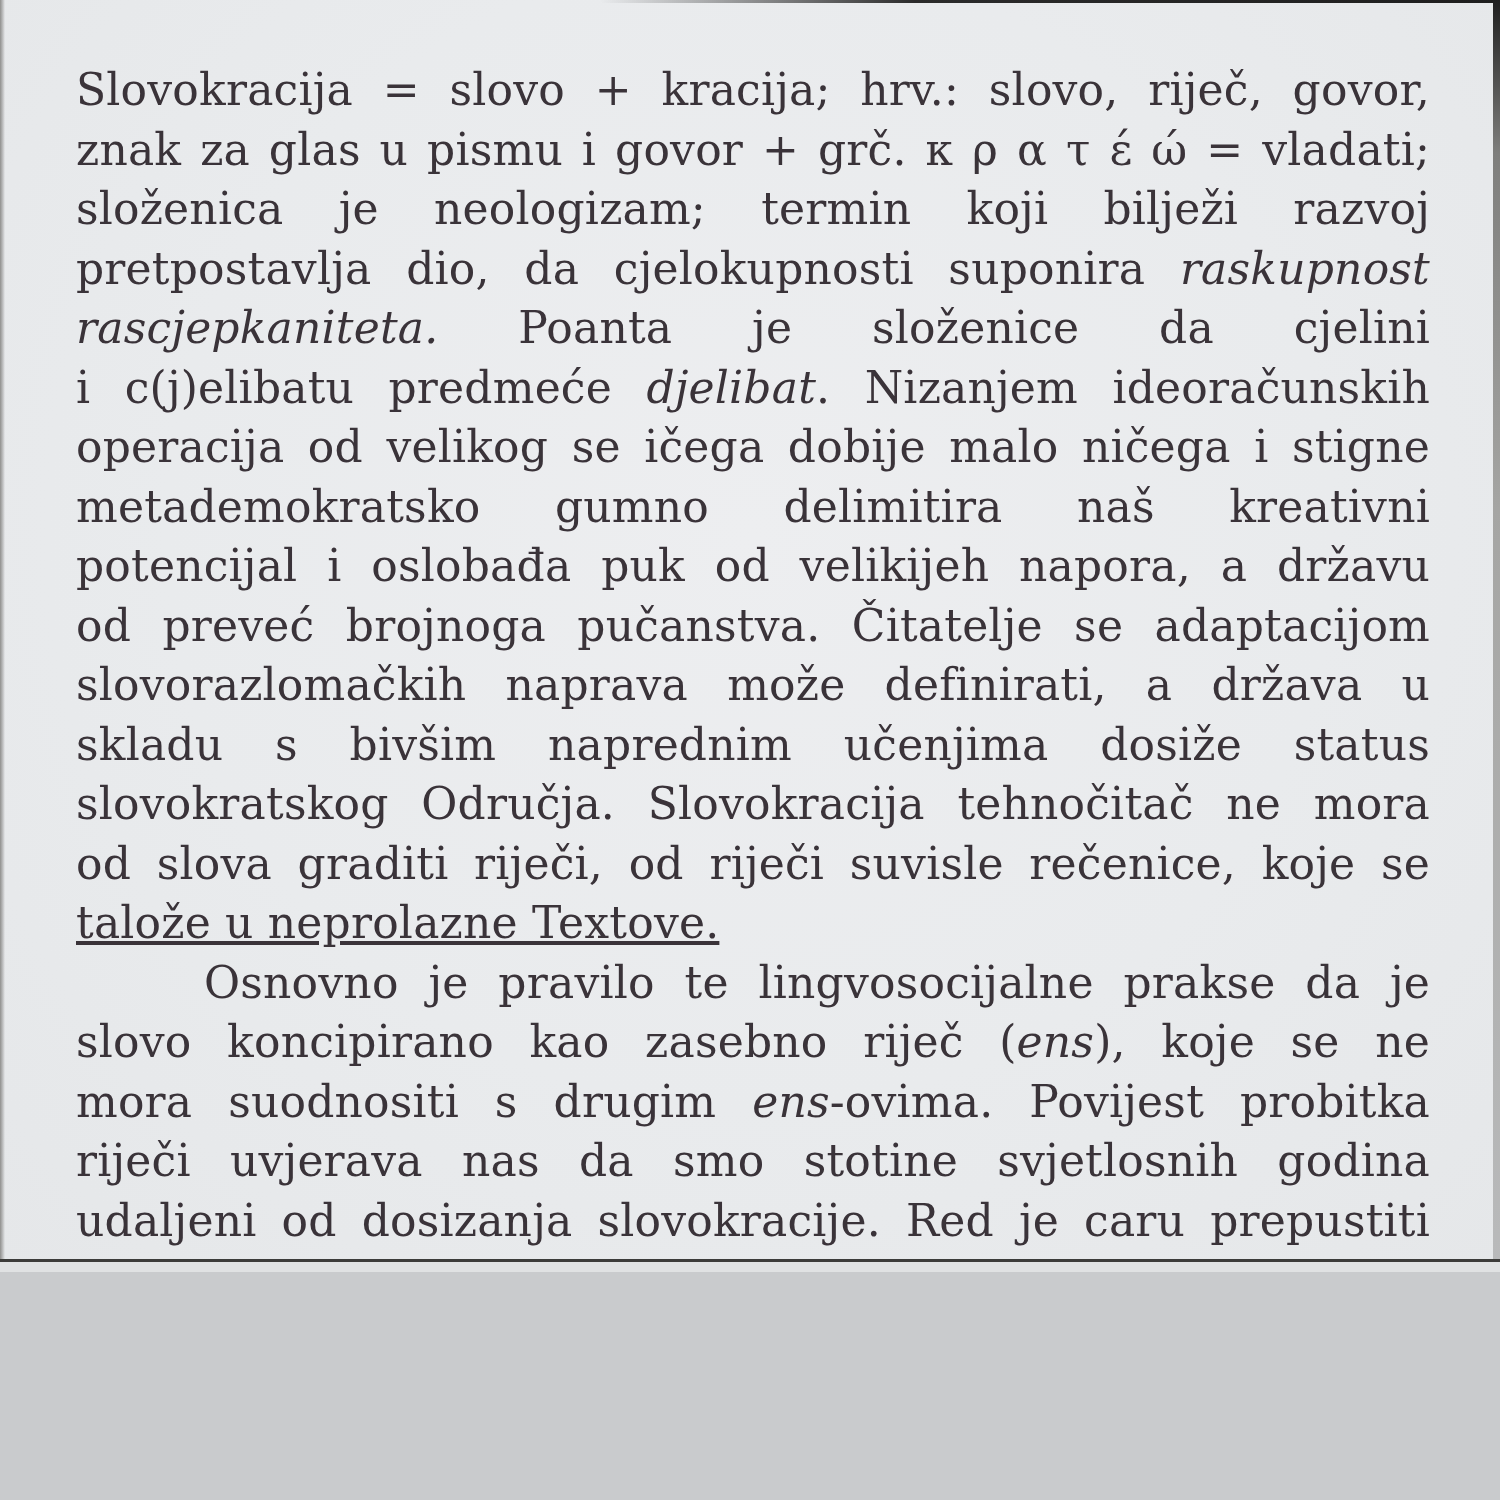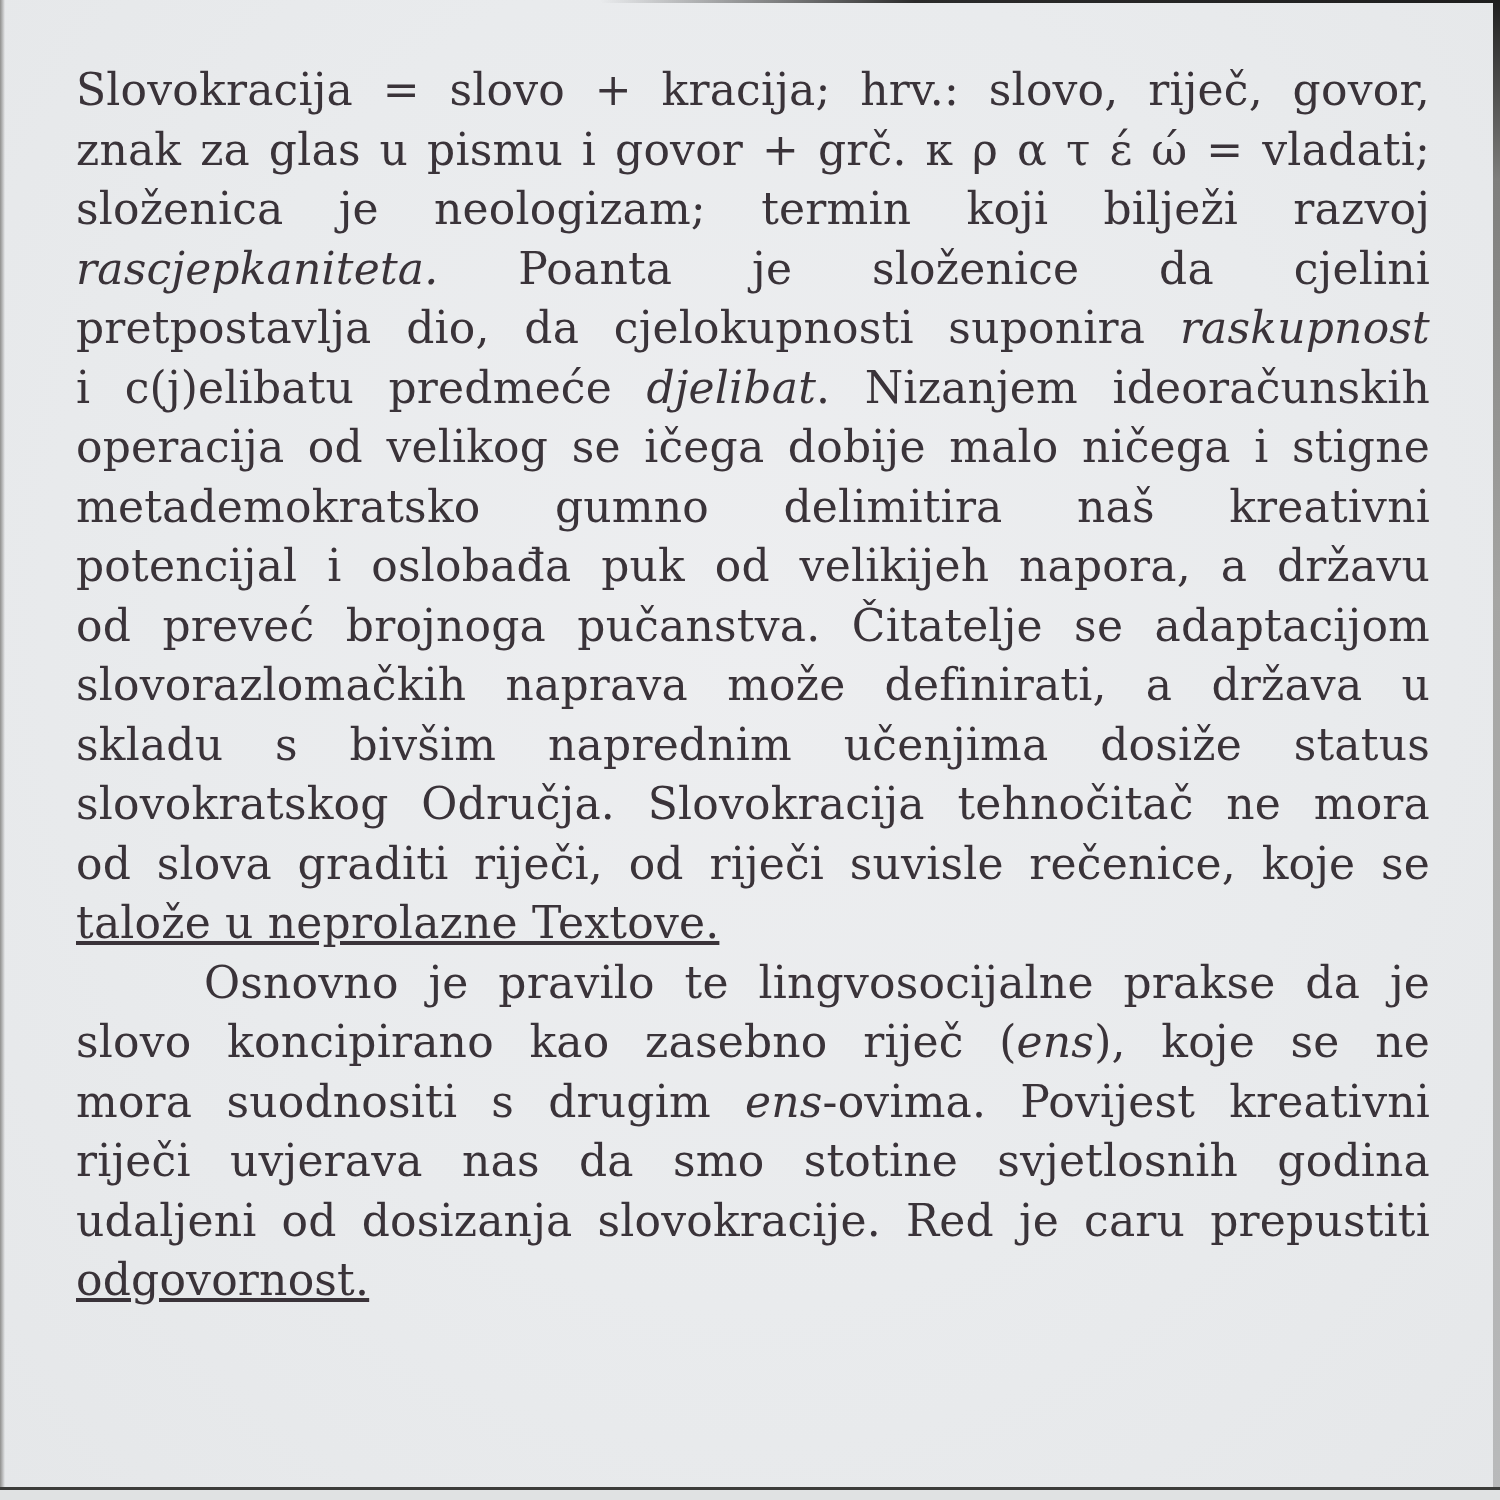--- a/index.html
+++ b/index.html
@@ -5,21 +5,21 @@
   html, body {
     margin: 0;
     padding: 0;
     width: 1500px;
     height: 1500px;
     background: #c9cbcd;
   }
   .artwork {
     position: relative;
     width: 1500px;
-    height: 1500px;
+    height: 1272px;
     background: radial-gradient(ellipse at 50% 42%, #edeef0 0%, #e9ebed 55%, #e5e7e9 100%);
     overflow: hidden;
   }
   .text-block {
     position: absolute;
     left: 76px;
     right: 70px;
     top: 60px;
     font-family: "DejaVu Serif", "Liberation Serif", serif;
     font-size: 44px;
@@ -67,35 +67,35 @@
   }
 </style>
 </head>
 <body>
 
 <div class="artwork">
   <div class="text-block">
       <div class="line"><span>Slovokracija = slovo + kracija; hrv.: slovo, riječ, govor,</span></div>
       <div class="line"><span>znak za glas u pismu i govor + grč. κ ρ α τ έ ώ = vladati;</span></div>
       <div class="line"><span>složenica je neologizam; termin koji bilježi razvoj</span></div>
+      <div class="line"><span>pretpostavlja dio, da cjelokupnosti suponira </span><span class="it">raskupnost</span></div>
       <div class="line"><span class="it">rascjepkaniteta.</span><span> Poanta je složenice da cjelini</span></div>
-      <div class="line"><span>pretpostavlja dio, da cjelokupnosti suponira </span><span class="it">raskupnost</span></div>
       <div class="line"><span>i c(j)elibatu predmeće </span><span class="it">djelibat</span><span>. Nizanjem ideoračunskih</span></div>
       <div class="line"><span>operacija od velikog se ičega dobije malo ničega i stigne</span></div>
       <div class="line"><span>metademokratsko gumno delimitira naš kreativni</span></div>
       <div class="line"><span>potencijal i oslobađa puk od velikijeh napora, a državu</span></div>
       <div class="line"><span>od preveć brojnoga pučanstva. Čitatelje se adaptacijom</span></div>
       <div class="line"><span>slovorazlomačkih naprava može definirati, a država u</span></div>
       <div class="line"><span>skladu s bivšim naprednim učenjima dosiže status</span></div>
       <div class="line"><span>slovokratskog Odručja. Slovokracija tehnočitač ne mora</span></div>
       <div class="line"><span>od slova graditi riječi, od riječi suvisle rečenice, koje se</span></div>
       <div class="line left"><span>talože u neprolazne Textove.</span></div>
       <div class="line indent"><span>Osnovno je pravilo te lingvosocijalne prakse da je</span></div>
       <div class="line"><span>slovo koncipirano kao zasebno riječ (</span><span class="it">ens</span><span>), koje se ne</span></div>
-      <div class="line"><span>mora suodnositi s drugim </span><span class="it">ens</span><span>-ovima. Povijest kreativni</span></div>
+      <div class="line"><span>mora suodnositi s drugim </span><span class="it">ens</span><span>-ovima. Povijest probitka</span></div>
       <div class="line"><span>riječi uvjerava nas da smo stotine svjetlosnih godina</span></div>
       <div class="line"><span>udaljeni od dosizanja slovokracije. Red je caru prepustiti</span></div>
       <div class="line left"><span>odgovornost.</span></div>
     </div>
   <div class="edge-top"></div>
   <div class="edge-left"></div>
   <div class="edge-right"></div>
   <div class="edge-bottom-line"></div>
   <div class="edge-bottom-below"></div>
 </div>

